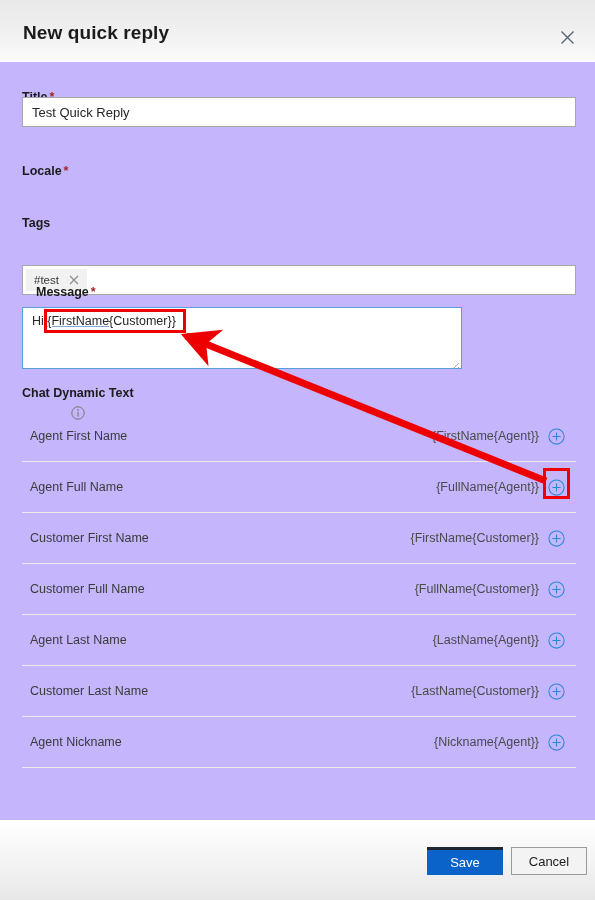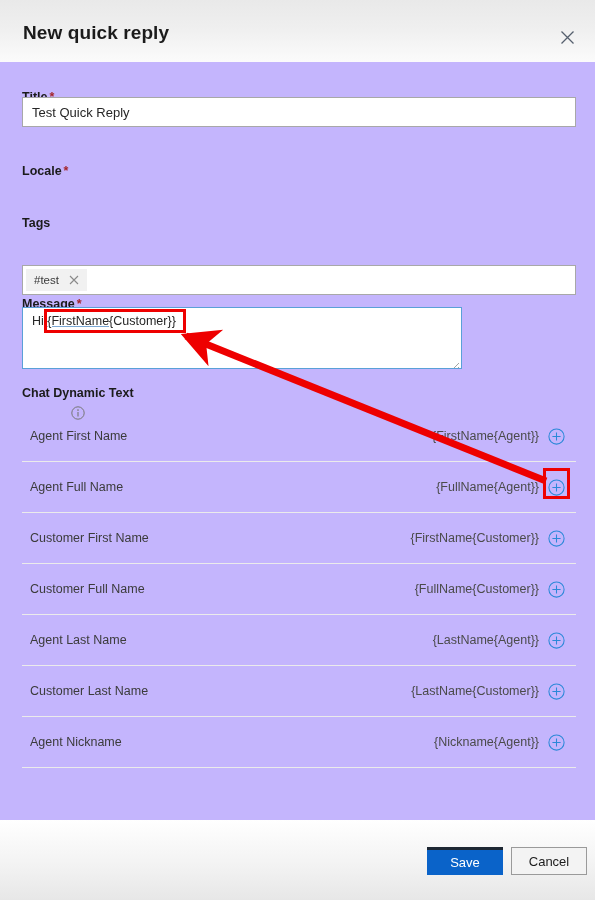--- a/index.html
+++ b/index.html
@@ -215,21 +215,21 @@
     <div class="tag-chip">
       <span class="tag-text">#test</span>
       <span class="tag-x">
         <svg width="10" height="10" viewBox="0 0 10 10">
           <path d="M1 1 L9 9 M9 1 L1 9" stroke="#8a8a8a" stroke-width="1.1" fill="none"></path>
         </svg>
       </span>
     </div>
   </div>
 
-  <div class="field-label" style="left:22px; top:285px;margin-top:12px;">
+  <div class="field-label" style="left:36px; top:285px;">
     <span>Message</span><span class="req">*</span>
   </div>
   <div class="msg-box" style="top:307px;">
     <div class="msg-text"><span>Hi </span><span class="squig">{FirstName{</span><span>Customer}}</span></div>
     <span class="msg-resize">
       <svg width="10" height="10" viewBox="0 0 10 10">
         <path d="M9 2 L2 9 M9 6 L6 9" stroke="#9a9a9a" stroke-width="0.9" fill="none"></path>
       </svg>
     </span>
   </div>

